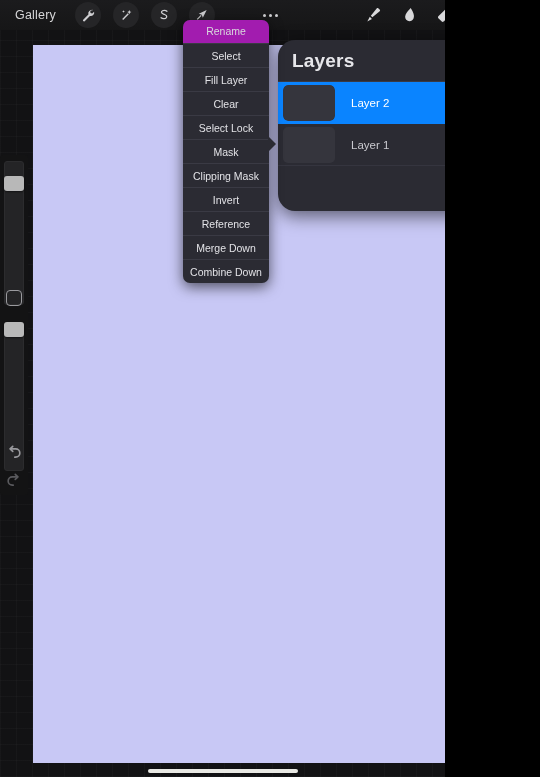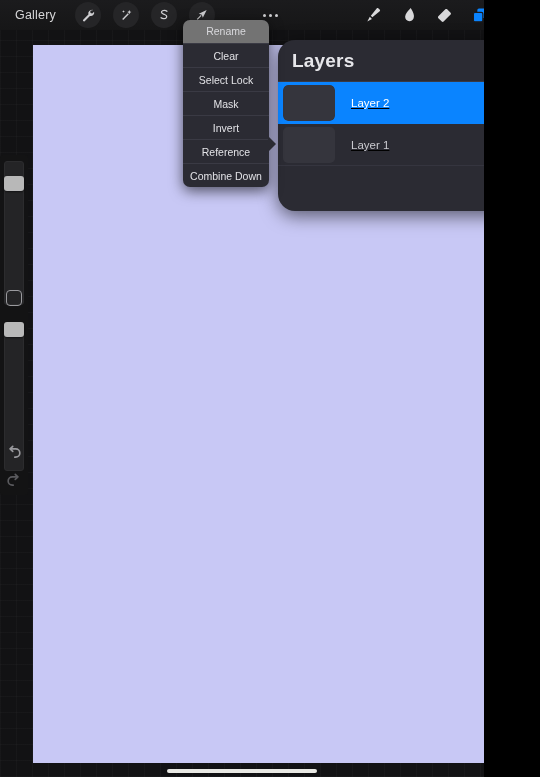--- a/index.html
+++ b/index.html
@@ -4,21 +4,21 @@
 <style>
   * { margin:0; padding:0; box-sizing:border-box; }
   html, body {
     width:540px; height:777px;
     background:#000;
     font-family:"Liberation Sans", sans-serif;
     overflow:hidden;
   }
   #root {
     position:relative;
-    width:484px; height:777px;
+    width:445px; height:777px;
     background:#121212;
     overflow:hidden;
     padding-left:16px;
   }
 
   
   #canvas-backdrop {
     position:absolute; left:0; top:0; width:540px; height:777px;
     background:
       repeating-linear-gradient(0deg, rgba(255,255,255,.022) 0 1px, transparent 1px 16px),
@@ -106,21 +106,21 @@
     background:#2b2b33;
     border-radius:7px;
     z-index:60;
     box-shadow:0 4px 14px rgba(0,0,0,.6);
     overflow:visible;
   }
   #menu-header {
     height:23px; line-height:23px;
     text-align:center;
     color:#d8d8dc; font-size:10.5px;
-    background:#737373;
+    background:#a21caf;
     border-radius:7px 7px 0 0;
   }
   .menu-item {
     height:24px; line-height:24px;
     text-align:center;
     color:#e2e2e6; font-size:10.5px;
     border-top:1px solid #3a3a44;
     cursor:pointer;
   }
   .menu-item:last-child { border-radius:0 0 7px 7px; }
@@ -156,21 +156,20 @@
   #add-layer-btn {
     position:absolute; right:12px; top:10px;
     width:22px; height:22px; cursor:pointer;
   }
   .layer-row {
     position:relative;
     height:42px;
     display:flex; align-items:center;
     border-bottom:1px solid #35353f;
     cursor:pointer;
-    text-decoration:underline;
   }
   .layer-row.selected { background:#0a84ff; border-bottom-color:#0a84ff; }
   .layer-thumb {
     width:52px; height:36px;
     margin-left:5px;
     border-radius:5px;
     background:#35353d;
     flex:0 0 auto;
   }
   .layer-row.selected .layer-thumb { outline:2px solid #0a84ff; }
@@ -303,25 +302,29 @@
     <div id="redo-btn">
       <svg width="20" height="20" viewBox="0 0 24 24" fill="none" stroke="#5a5a5e" stroke-width="2" stroke-linecap="round" stroke-linejoin="round">
         <path d="M16 7H10a5 5 0 0 0 0 10h1"></path>
         <polyline points="13.5,4 16.7,7 13.5,10"></polyline>
       </svg>
     </div>
   </div>
 
   <div id="context-menu">
     <div id="menu-header">Rename</div>
+    <div class="menu-item">Select</div>
+    <div class="menu-item">Fill Layer</div>
     <div class="menu-item">Clear</div>
     <div class="menu-item">Select Lock</div>
     <div class="menu-item">Mask</div>
+    <div class="menu-item">Clipping Mask</div>
     <div class="menu-item">Invert</div>
     <div class="menu-item">Reference</div>
+    <div class="menu-item">Merge Down</div>
     <div class="menu-item">Combine Down</div>
     <div id="menu-arrow"></div>
   </div>
 
   <div id="layers-panel">
 
     <div id="layers-header">
       <div id="layers-title">Layers</div>
       <div id="add-layer-btn">
         <svg width="22" height="22" viewBox="0 0 24 24" stroke="#c9c9cf" stroke-width="1.7" stroke-linecap="round">

